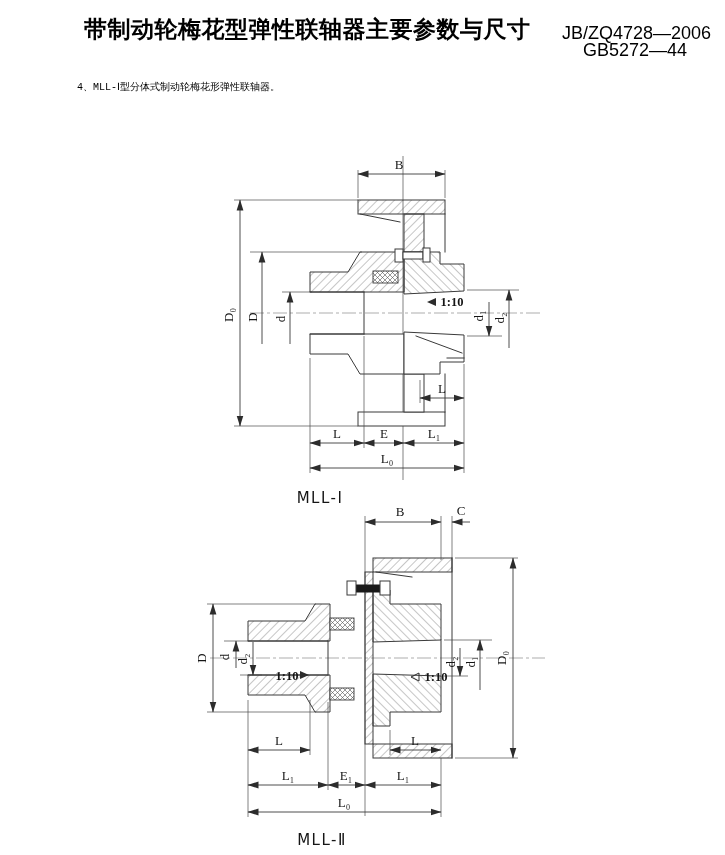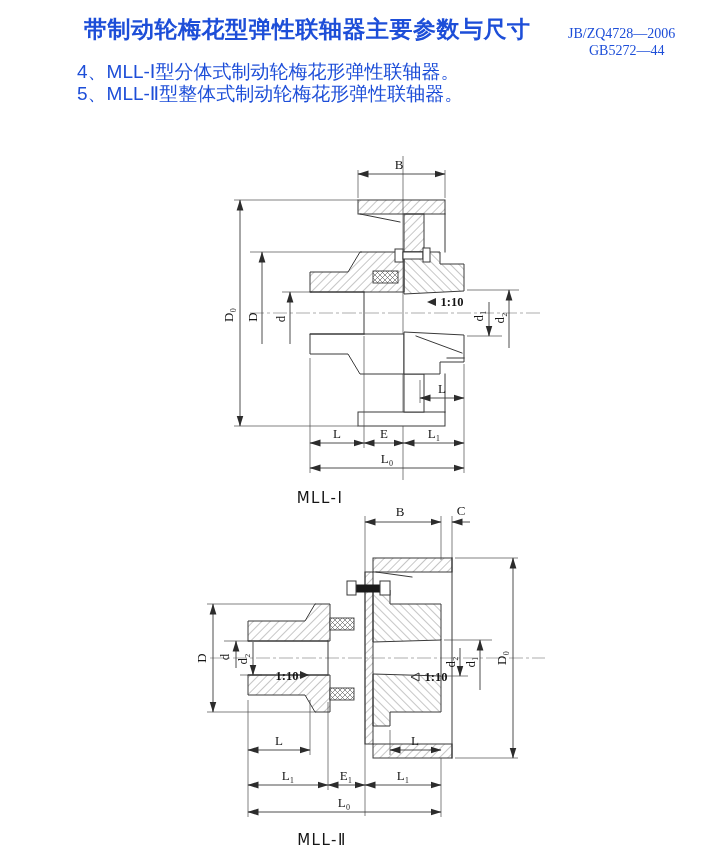--- a/index.html
+++ b/index.html
@@ -1,24 +1,24 @@
 <!DOCTYPE html>
 <html><head>
 <meta charset="utf-8">
 <style>
   html,body{margin:0;padding:0;background:#e8e8e8;}
   .page{position:relative;width:725px;height:855px;background:#ffffff;overflow:hidden;
-        font-family:"Liberation Sans","DejaVu Sans",sans-serif;color:#1d4ed8;}
+        font-family:"Liberation Sans","DejaVu Sans",sans-serif;color:#000000;}
   .title{position:absolute;left:84px;top:14px;font-size:23px;font-weight:bold;
          letter-spacing:0.5px;font-family:"DejaVu Sans","Liberation Sans",sans-serif;white-space:nowrap;}
-  .standards{position:absolute;left:562px;top:25px;font-size:14px;line-height:17px;
-             font-family:Liberation Serif, serif;margin-left:6px;}
+  .standards{position:absolute;left:562px;top:25px;font-size:18px;line-height:17px;
+             font-family:Liberation Sans, sans-serif;}
   .standards .l2{margin-left:21px;}
-  .notes{position:absolute;left:77px;top:61px;font-size:19px;line-height:21.5px;
-         font-family:Liberation Sans, sans-serif;}
+  .notes{position:absolute;left:77px;top:77px;font-size:10px;line-height:21.5px;
+         font-family:Liberation Mono, monospace;}
   svg{position:absolute;left:0;top:0;}
   .s{stroke:#3a3a3a;stroke-width:1;fill:none;stroke-linecap:square;}
   .wh{fill:#ffffff;stroke:#3a3a3a;stroke-width:1;}
   .h1{fill:url(#p1);stroke:#3a3a3a;stroke-width:1;}
   .h2{fill:url(#p2);stroke:#3a3a3a;stroke-width:1;}
   .hx{fill:url(#px);stroke:#3a3a3a;stroke-width:0.9;}
   .bk{fill:#1a1a1a;stroke:#1a1a1a;stroke-width:1;}
   .ext{stroke:#4a4a4a;stroke-width:0.7;fill:none;}
   .dim{stroke:#3a3a3a;stroke-width:0.9;fill:none;}
   .cl{stroke:#8a8a8a;stroke-width:0.7;fill:none;stroke-dasharray:14 3 3 3;}
@@ -35,21 +35,20 @@
 
   <div class="title">带制动轮梅花型弹性联轴器主要参数与尺寸</div>
 
   <div class="standards">
     <div>JB/ZQ4728—2006</div>
     <div class="l2">GB5272—44</div>
   </div>
 
   <div class="notes">
     <div>4、MLL-Ⅰ型分体式制动轮梅花形弹性联轴器。</div>
-    <div>5、MLL-Ⅱ型整体式制动轮梅花形弹性联轴器。</div>
   </div>
 
   <svg width="725" height="855" viewBox="0 0 725 855">
     <defs>
       <pattern id="p1" patternUnits="userSpaceOnUse" width="6" height="6" patternTransform="rotate(45)">
         <line x1="0" y1="0" x2="0" y2="6" stroke="#5a5a5a" stroke-width="0.7"></line>
       </pattern>
       <pattern id="p2" patternUnits="userSpaceOnUse" width="6" height="6" patternTransform="rotate(135)">
         <line x1="0" y1="0" x2="0" y2="6" stroke="#5a5a5a" stroke-width="0.7"></line>
       </pattern>

